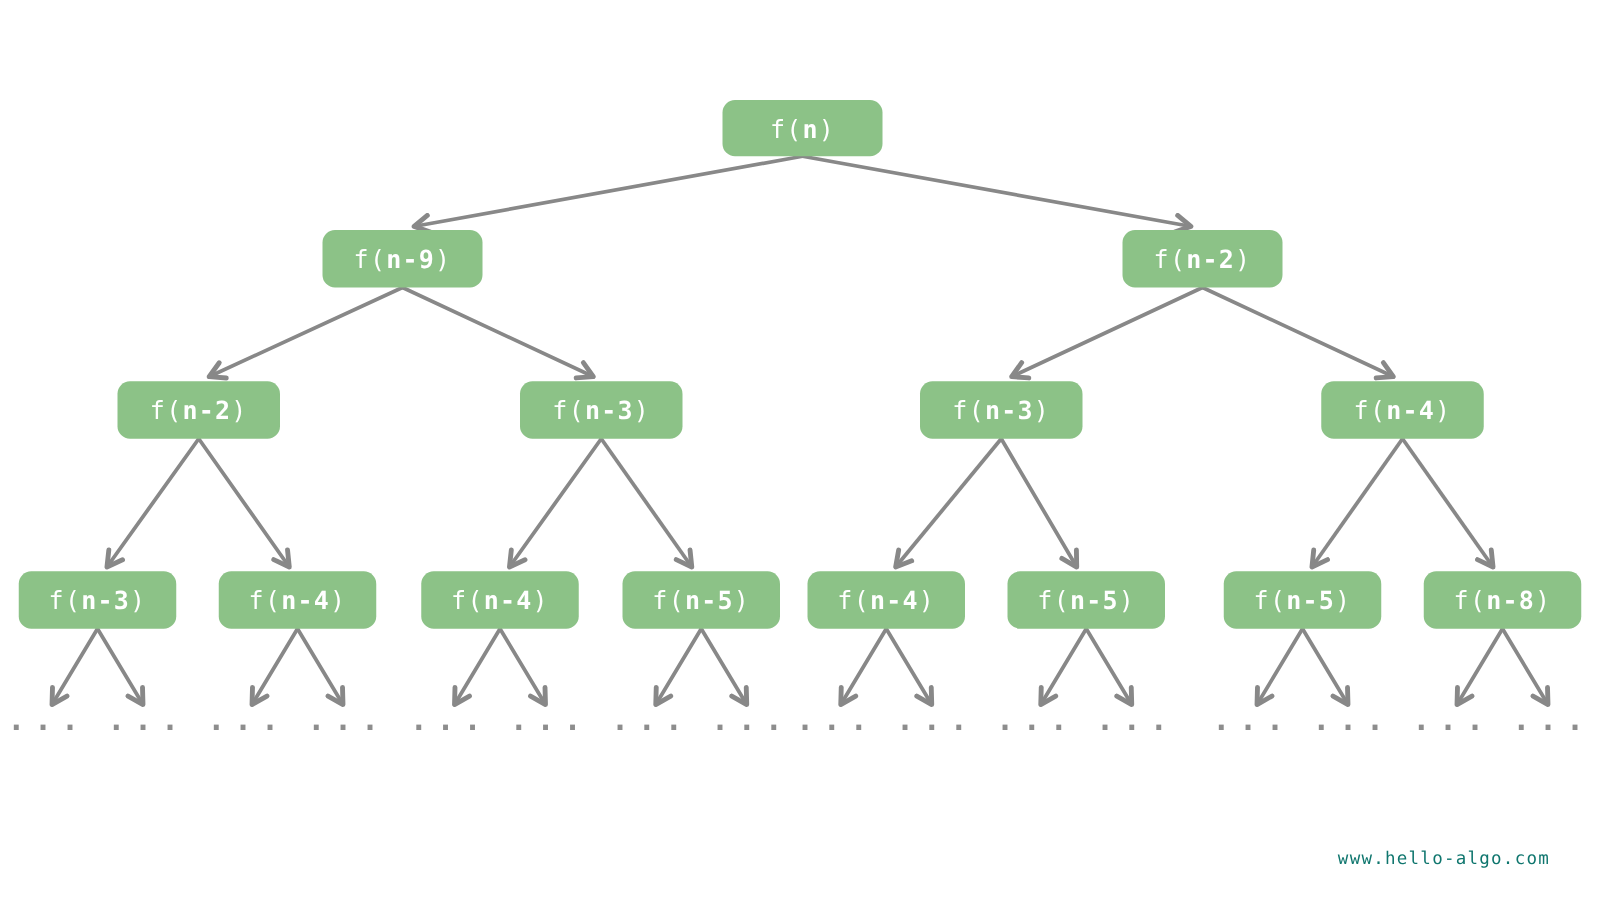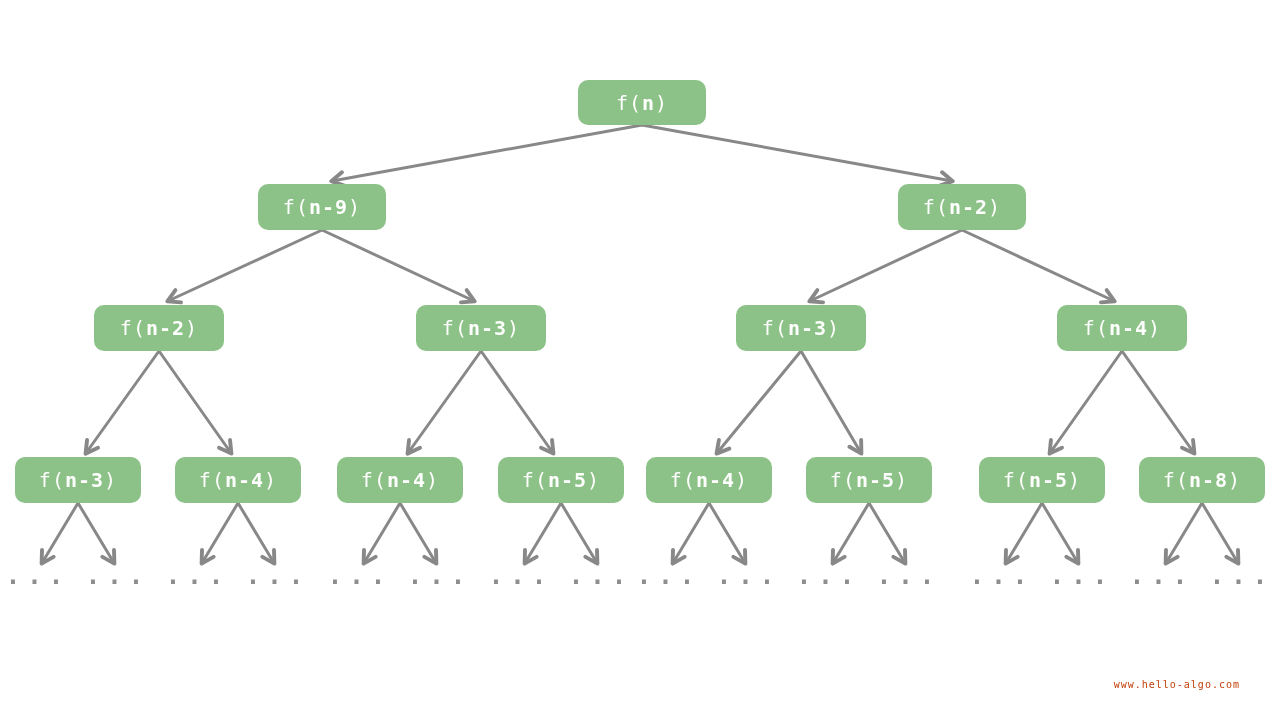--- a/index.html
+++ b/index.html
@@ -14,21 +14,21 @@
     font-size:20px;letter-spacing:1px;white-space:nowrap;
   }
   .node .arg{font-weight:700;}
   .dots{
     position:absolute;transform:translateX(-50%);
     color:#8d8d8d;font-size:24px;font-weight:700;letter-spacing:7px;
     line-height:20px;top:566px;
   }
   .watermark{
     position:absolute;right:40px;top:679px;
-    color:#c2410c;font-size:10px;letter-spacing:1px;
+    color:#0f766e;font-size:14px;letter-spacing:1px;
   }
 </style>
 </head>
 <body>
 
 <div class="canvas">
 
   <svg class="edges" width="1280" height="720" viewBox="0 0 1280 720">
     <defs>
       <marker id="arrow" viewBox="0 0 12 12" refX="9" refY="6" markerWidth="6" markerHeight="6" orient="auto-start-reverse">

